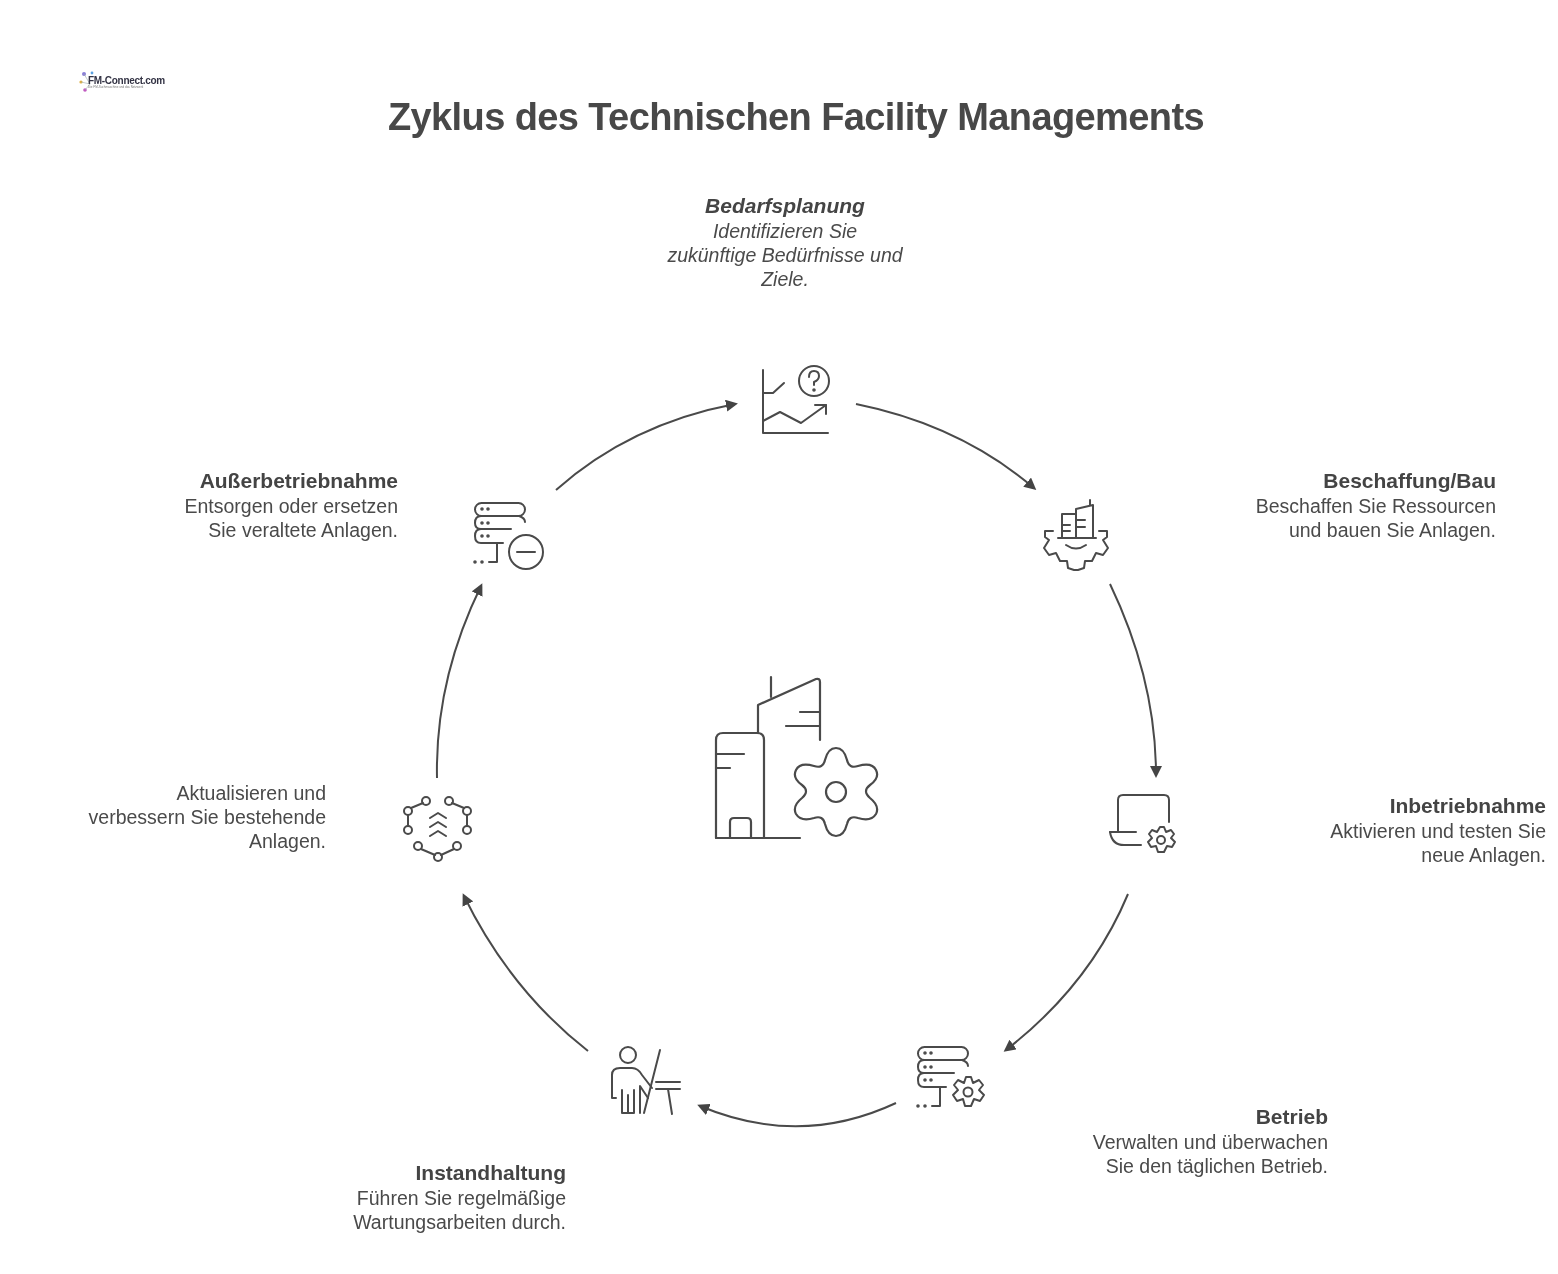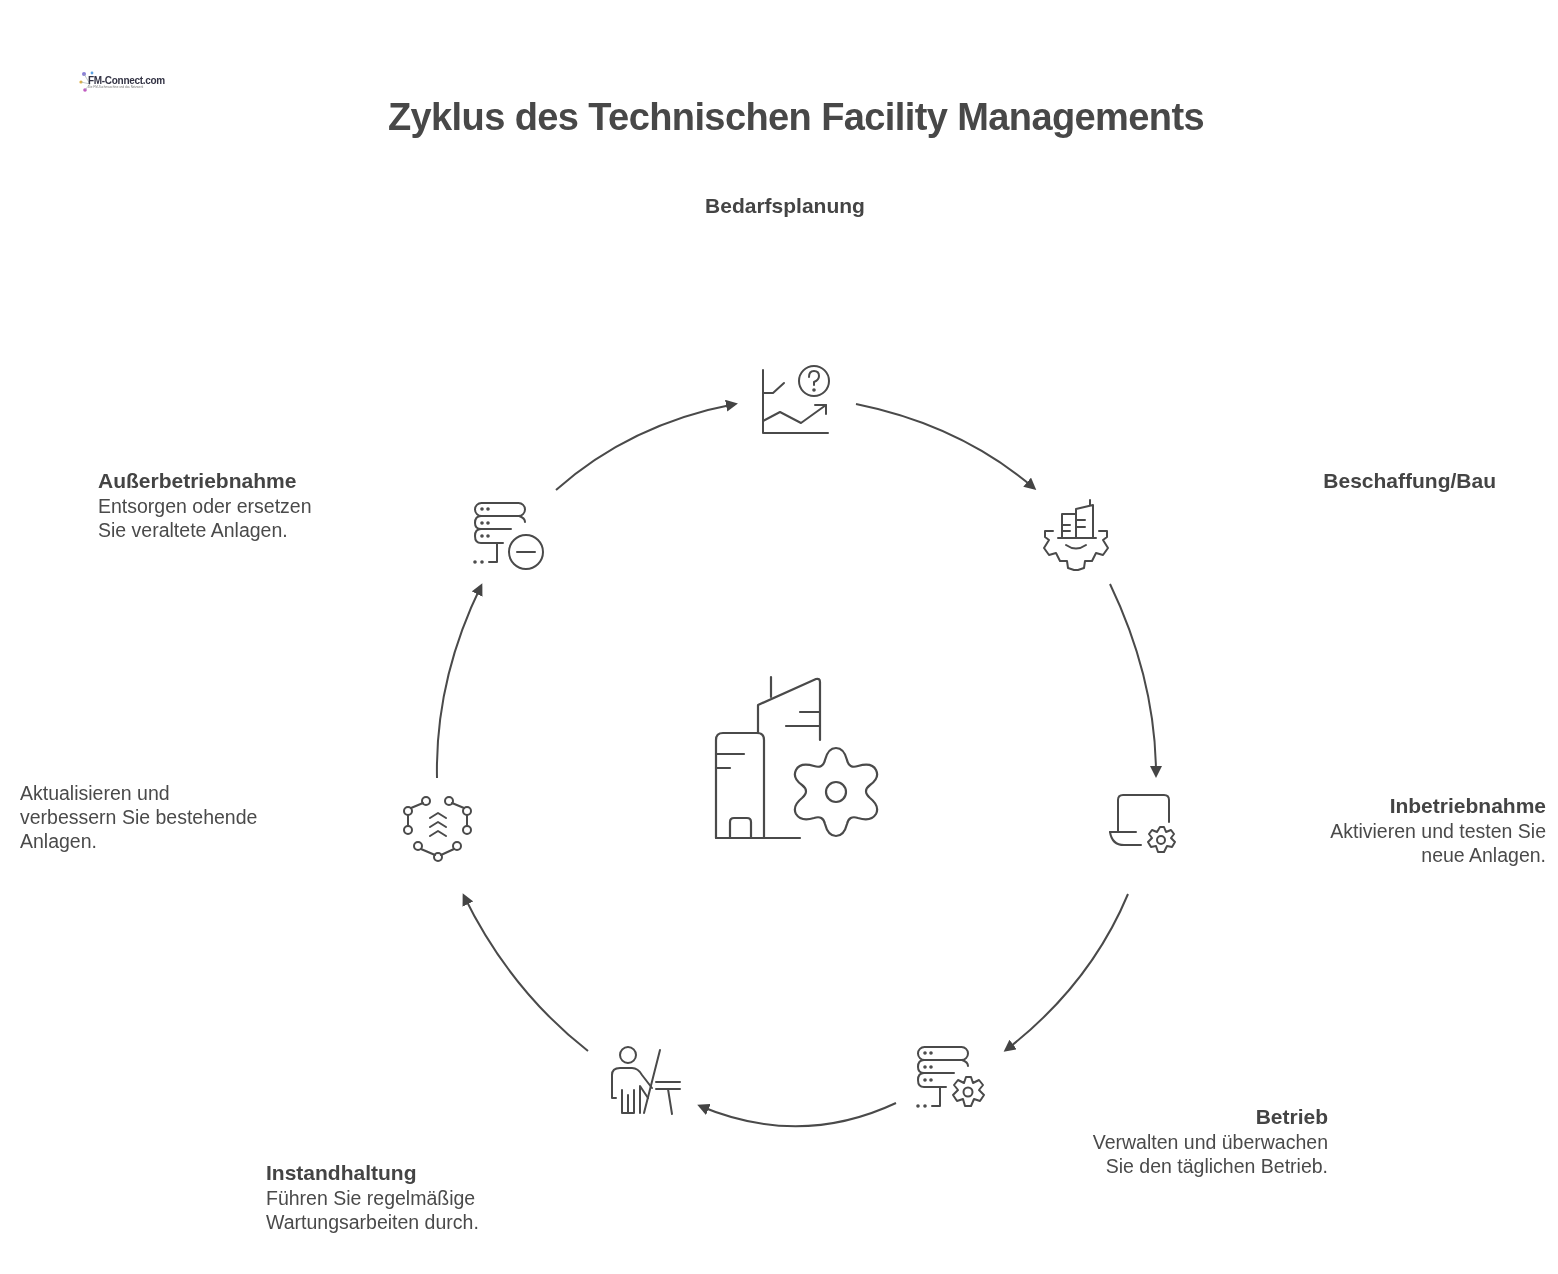--- a/index.html
+++ b/index.html
@@ -8,21 +8,21 @@
   .logo { position:absolute; left:78px; top:70px; width:60px; height:28px; }
   .logo-text { position:absolute; left:10px; top:5px; font-size:10px; font-weight:bold; color:#334; letter-spacing:-0.3px; white-space:nowrap; }
   .logo-sub { position:absolute; left:10px; top:15px; font-size:3px; color:#777; white-space:nowrap; }
   .title { position:absolute; left:0; top:96px; width:1592px; text-align:center;
            font-size:38px; font-weight:bold; color:#484848; letter-spacing:-0.6px; }
   svg.diagram { position:absolute; left:0; top:0; }
   .stage { position:absolute; font-size:19.5px; line-height:24px; color:#4a4a4a; }
   .stage .head { font-weight:bold; font-size:21px; color:#444; display:block; line-height:26px; }
   .stage .desc { display:block; white-space:pre-line; }
   .right { text-align:right; }
-  .leftside { }
+  .leftside { text-align:right; }
   .center { text-align:center; }
 </style>
 </head>
 <body>
 
 <div class="logo">
   <svg width="60" height="28">
     <circle cx="6" cy="4" r="2" fill="#8a7fd6"></circle>
     <circle cx="3" cy="12" r="1.6" fill="#e0b040"></circle>
     <circle cx="7" cy="20" r="1.8" fill="#c05ac0"></circle>
@@ -145,26 +145,31 @@
     <path d="M800,712 L820,712 M786,726 L820,726"></path>
     <path d="M716,838 L716,740 Q716,733 723,733 L757,733 Q764,733 764,740 L764,838"></path>
     <path d="M716,754 L744,754 M716,768 L730,768"></path>
     <path d="M730,838 L730,822 Q730,818 734,818 L747,818 Q751,818 751,822 L751,838"></path>
     <path d="M716,838 L800,838"></path>
     <path d="M836,748 Q844,748 847,760 Q849,769 858,766 Q872,762 876,770 Q880,778 870,785 Q862,791 870,798 Q880,806 876,814 Q871,822 858,818 Q849,815 847,824 Q844,836 836,836 Q828,836 825,824 Q823,815 814,818 Q801,822 796,814 Q792,806 802,798 Q810,791 802,785 Q792,778 796,770 Q800,762 814,766 Q823,769 825,760 Q828,748 836,748 Z"></path>
     <circle cx="836" cy="792" r="10"></circle>
   </g>
 </svg>
 
-<div class="stage center" style="left:630px; top:193px; width:310px;">
+<div class="stage center" style="left:630px; top:193px; width:310px;font-style:italic;">
   <span class="head">Bedarfsplanung</span>
+  <span class="desc">Identifizieren Sie
+zukünftige Bedürfnisse und
+Ziele.</span>
 </div>
 
 <div class="stage right" style="left:1196px; top:468px; width:300px;">
   <span class="head">Beschaffung/Bau</span>
+  <span class="desc">Beschaffen Sie Ressourcen
+und bauen Sie Anlagen.</span>
 </div>
 
 <div class="stage right" style="left:1256px; top:793px; width:290px;">
   <span class="head">Inbetriebnahme</span>
   <span class="desc">Aktivieren und testen Sie
 neue Anlagen.</span>
 </div>
 
 <div class="stage right" style="left:1028px; top:1104px; width:300px;">
   <span class="head">Betrieb</span>

